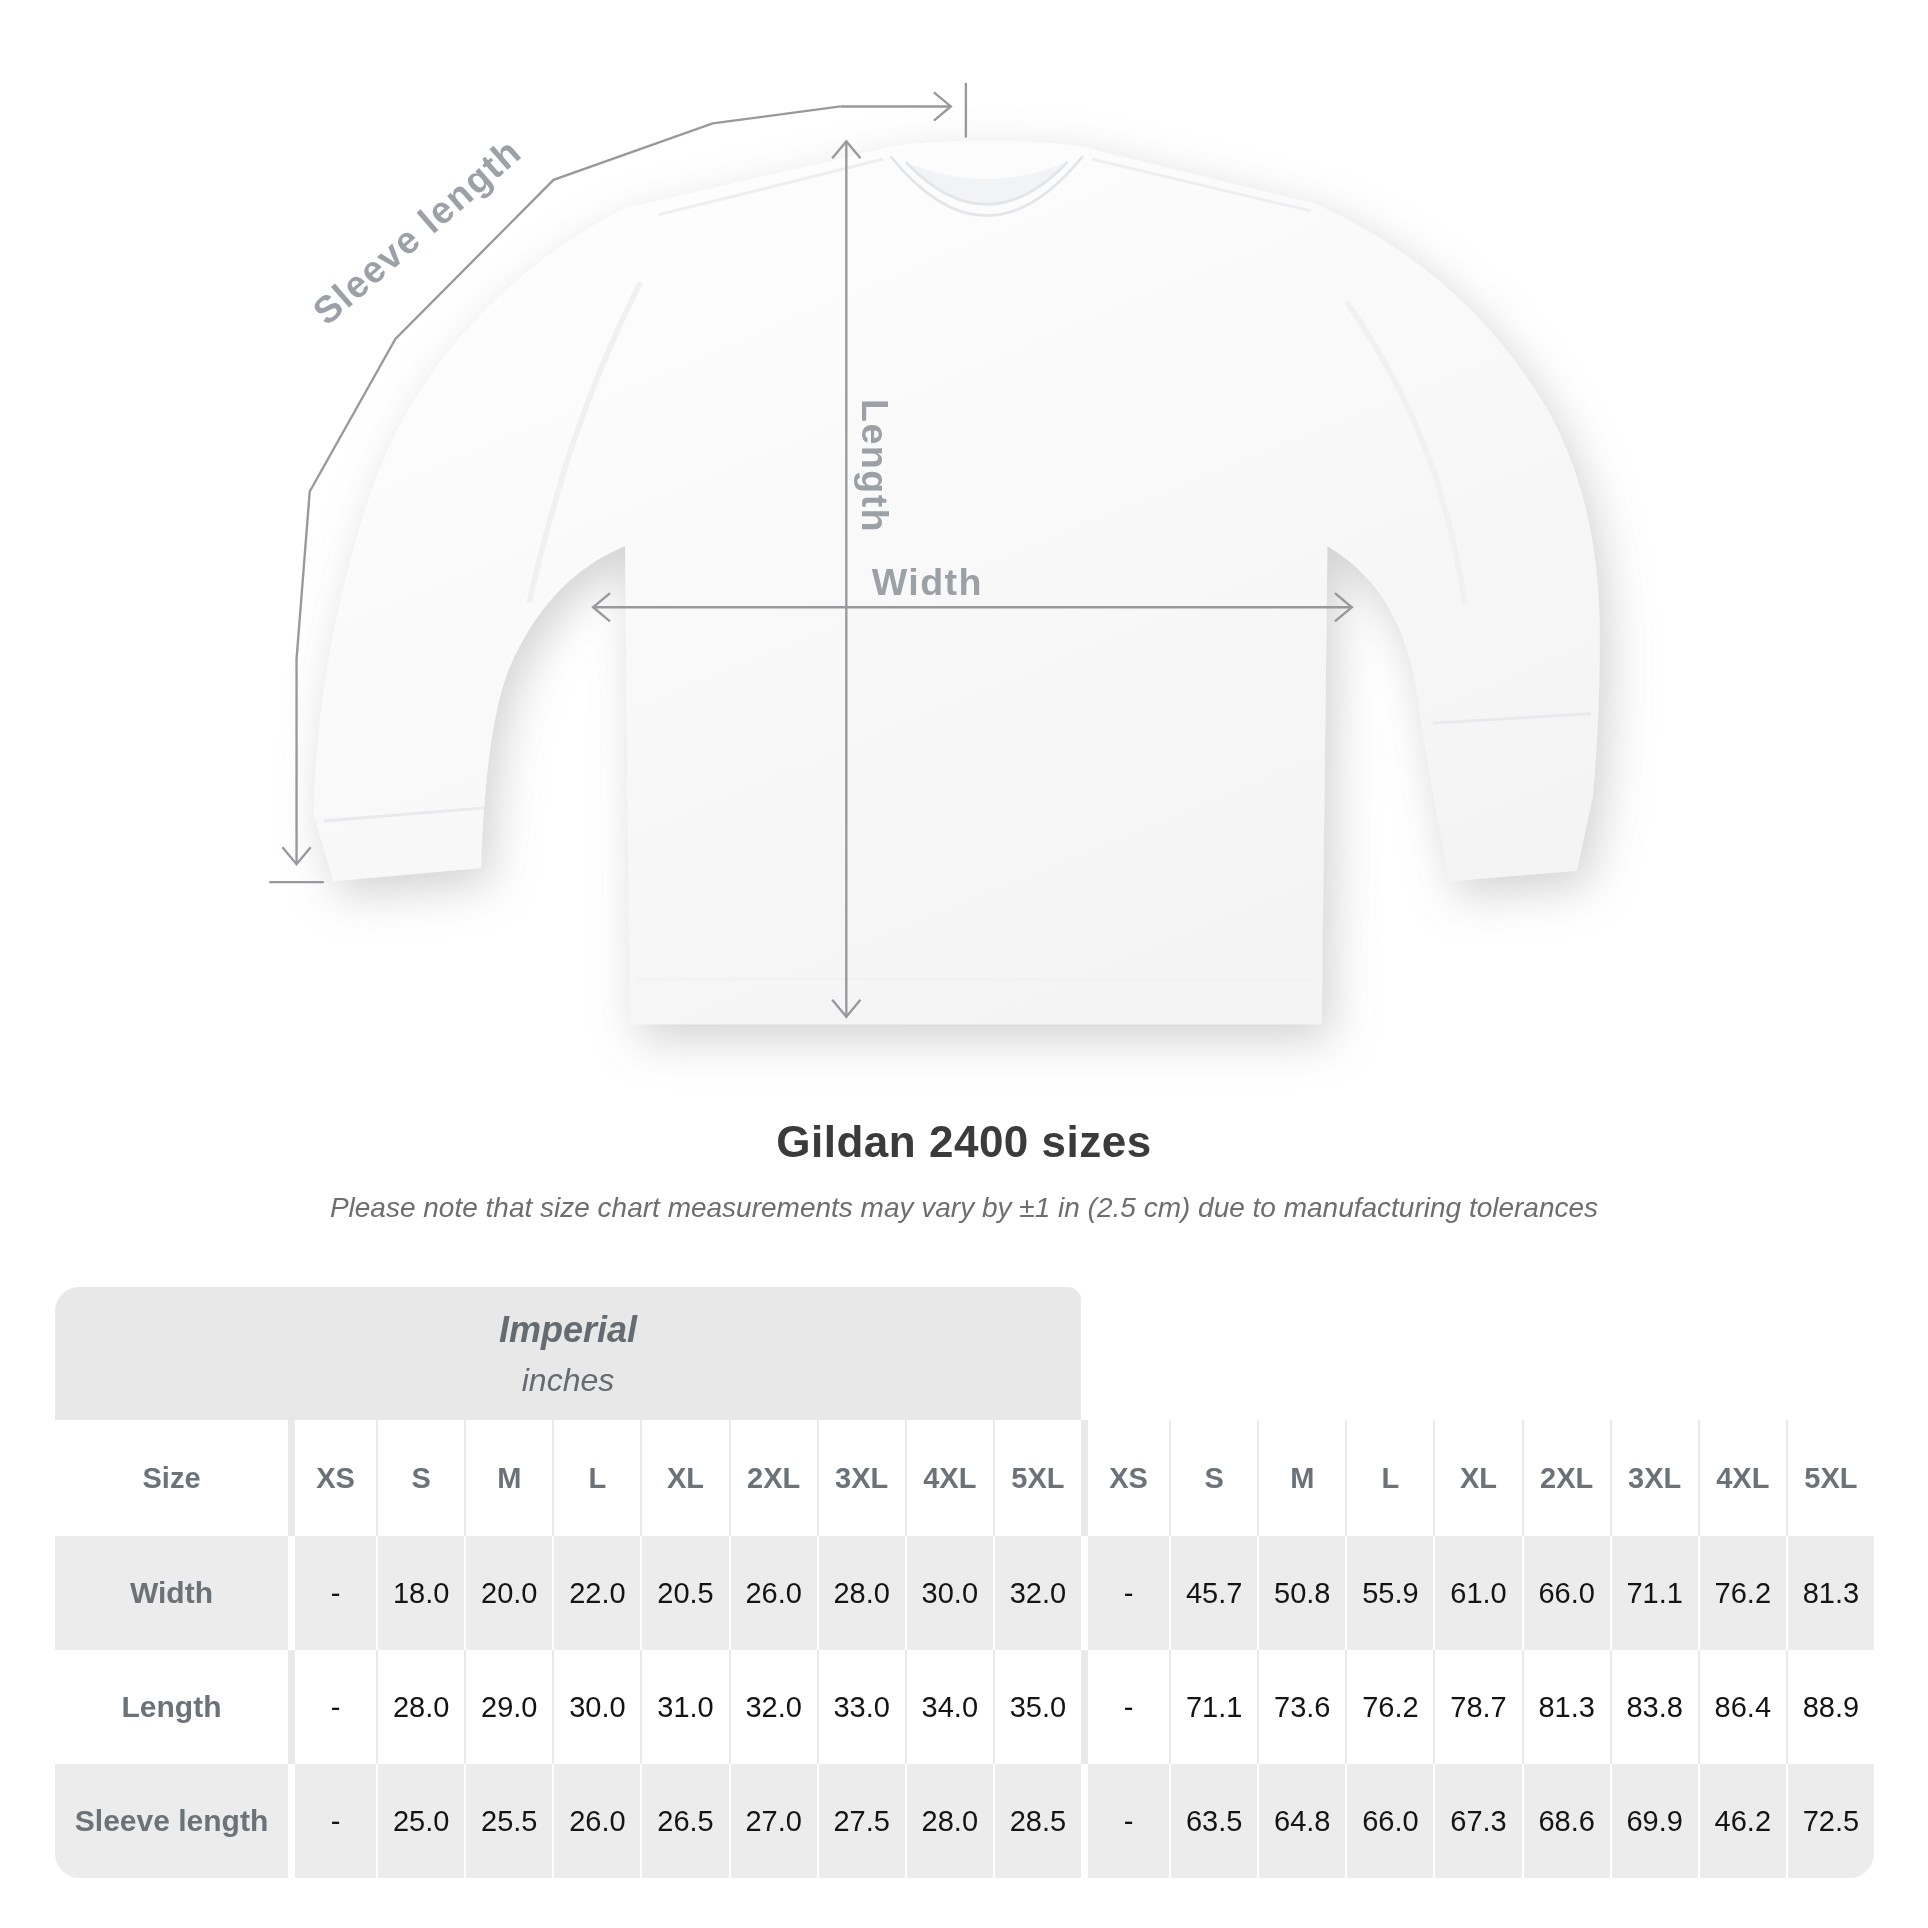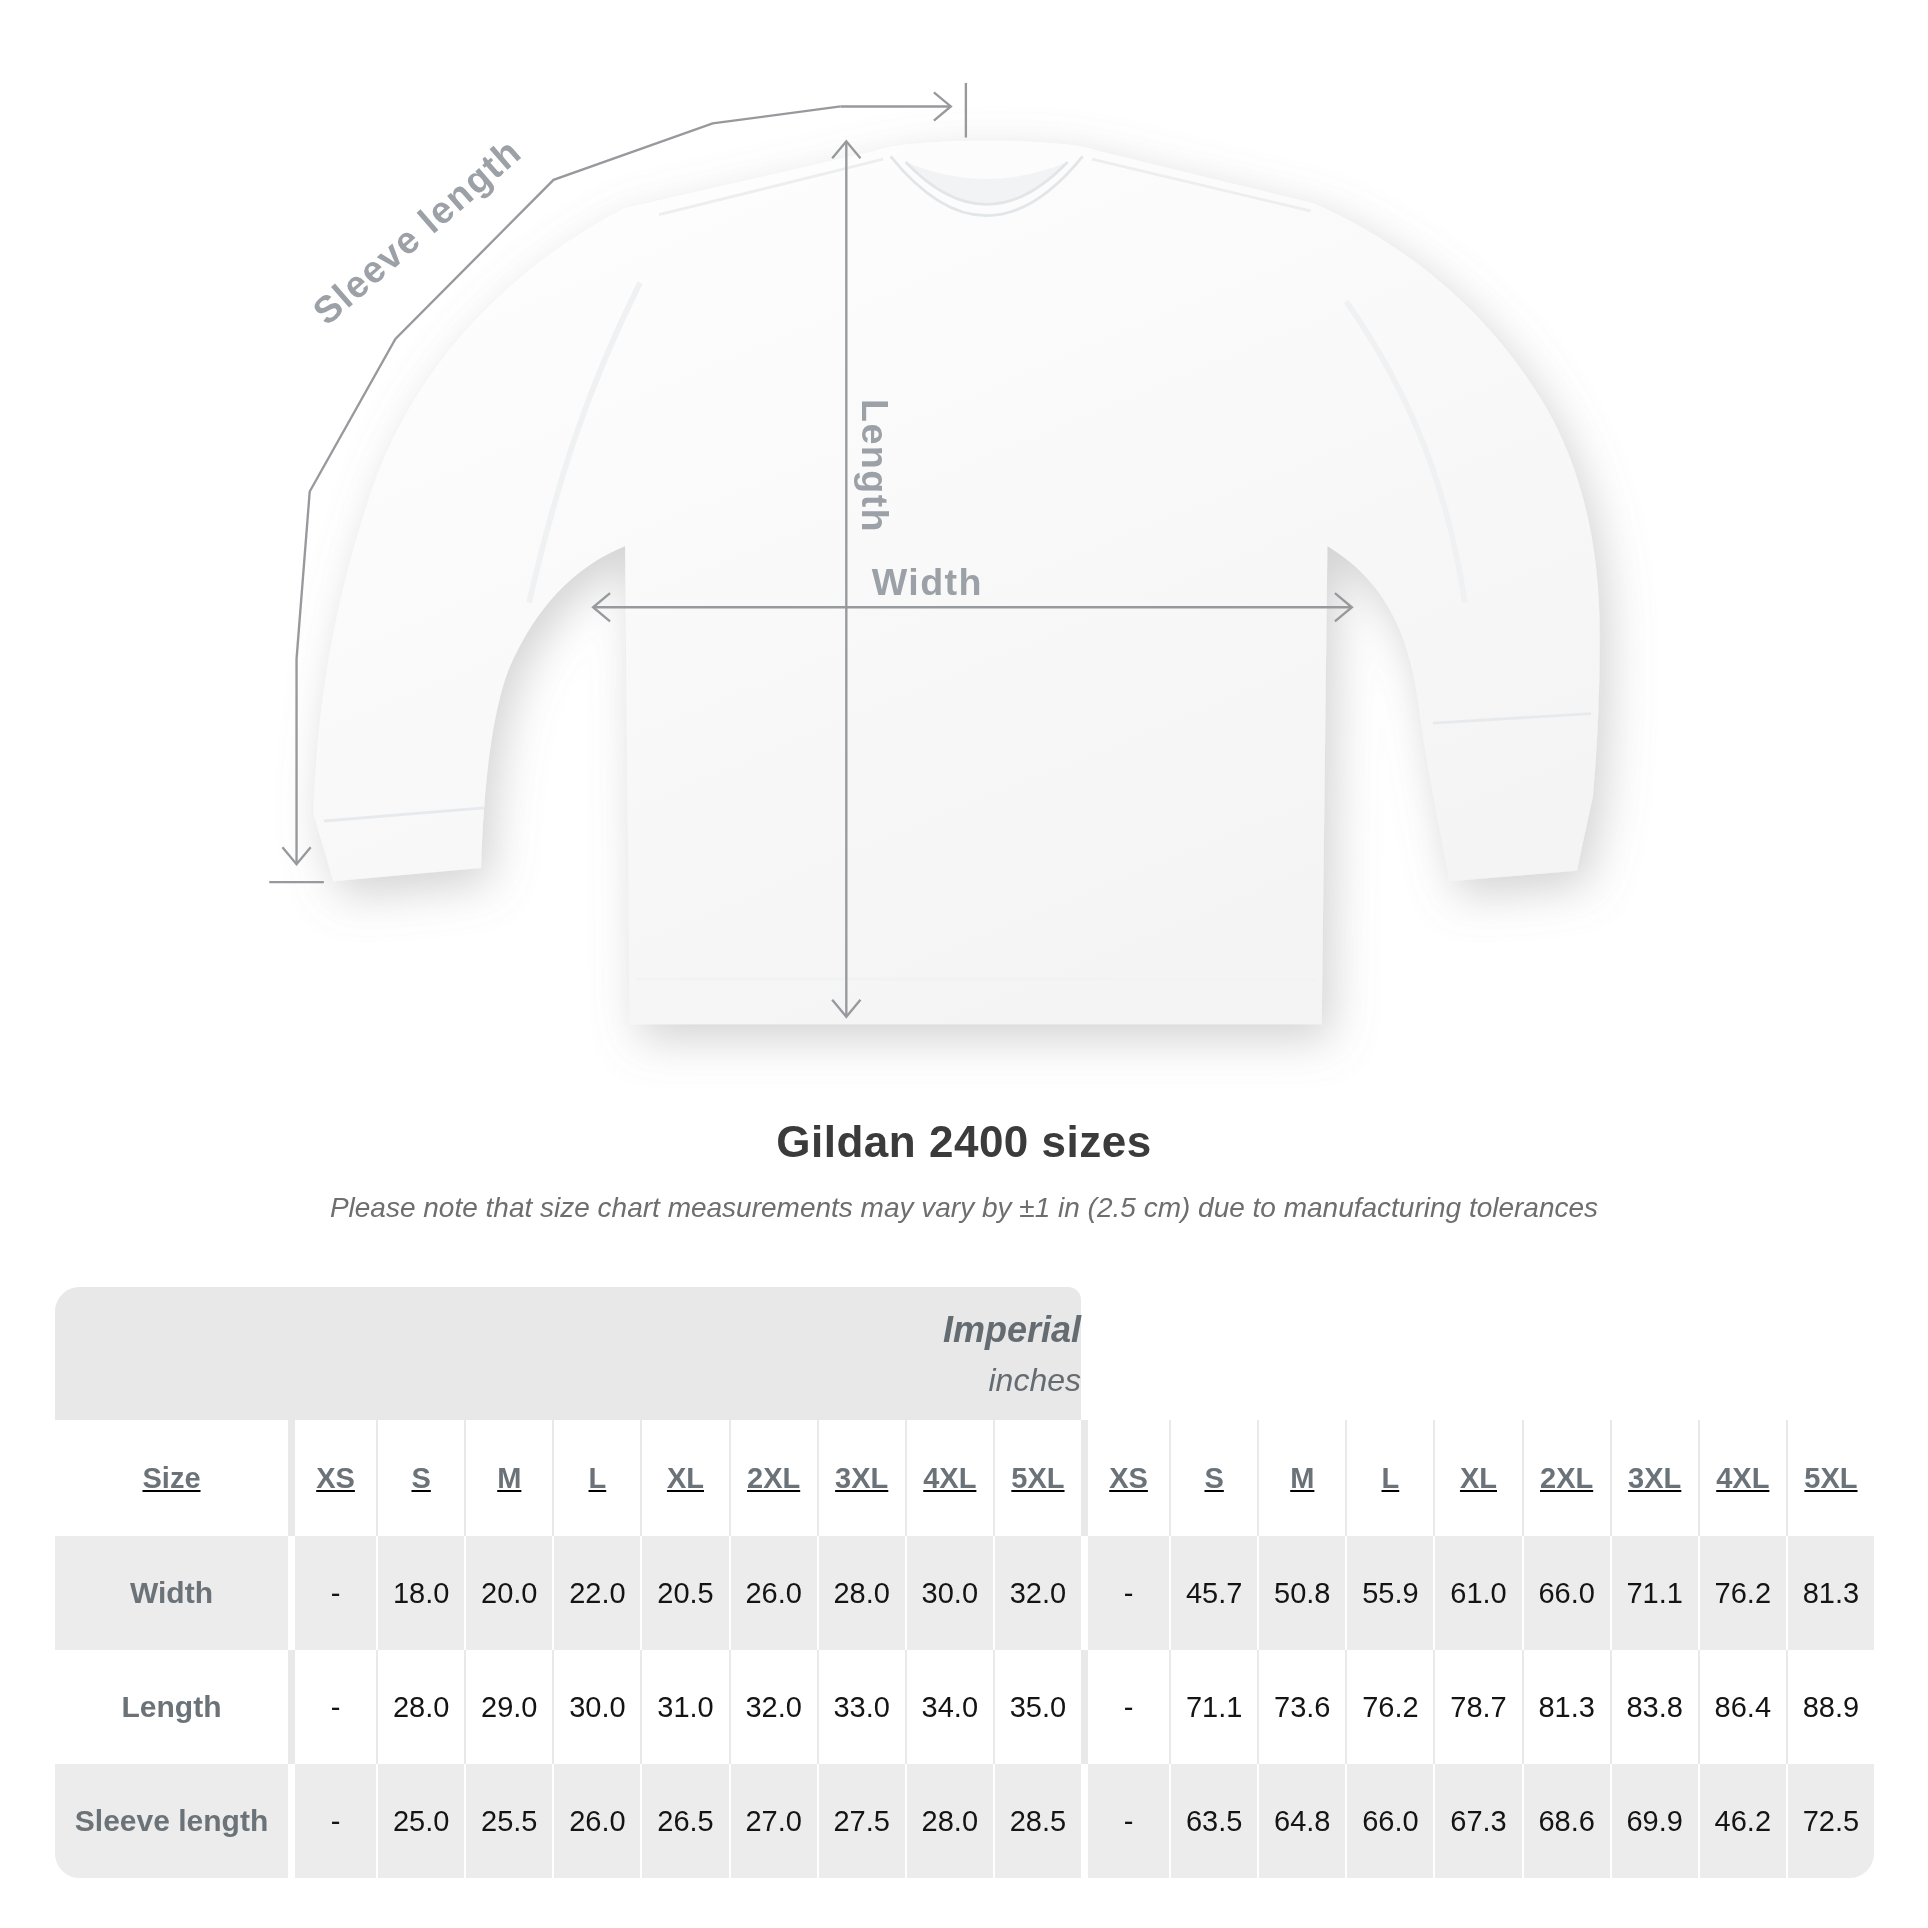--- a/index.html
+++ b/index.html
@@ -12,29 +12,29 @@
   
   .title{position:absolute;top:1117px;left:0;width:100%;text-align:center;
          font-size:44px;font-weight:700;color:#3b3b3b;letter-spacing:0.5px;}
   .subtitle{position:absolute;top:1192px;left:0;width:100%;text-align:center;
          font-size:28px;font-style:italic;color:#6e6e6e;}
 
   
   .size-table{position:absolute;top:1279px;left:55px;width:1819px;
               border-radius:24.5px;overflow:hidden;background:#fff;}
   .band{display:grid;grid-template-columns:233px repeat(18,1fr);height:141px;}
-  .band .half{display:flex;flex-direction:column;align-items:flex-end;justify-content:center;
+  .band .half{display:flex;flex-direction:column;align-items:center;justify-content:center;
               background:#e8e8e8;row-gap:11px;margin-top:8px;}
   .half--imperial{grid-column:1/11;border-radius:24.5px 13px 0 0;}
   .half--metric{grid-column:11/20;border-radius:13px 24.5px 0 0;border-left:7.5px solid #fff;}
   .band .t{font-size:36px;font-weight:700;font-style:italic;color:#646c72;}
   .band .u{font-size:32px;font-style:italic;color:#646c72;}
 
   .row{display:grid;grid-template-columns:233px repeat(18,1fr);}
-  .row--head{height:116px;text-decoration:underline;}
+  .row--head{height:116px;}
   .row--data{height:114px;}
   .c{display:flex;align-items:center;justify-content:center;
      font-size:29px;color:#141414;border-left:2.8px solid transparent;box-sizing:border-box;}
   .c:first-child{border-left:none;}
   .row .c:nth-child(2),.row .c:nth-child(11){border-left-width:7.5px;}
   .row--white .c + .c{border-left-color:#e9e9e9;}
   .row--gray .c{background:#ececec;}
   .row--gray .c + .c{border-left-color:#ffffff;}
   .c.lbl{font-weight:700;color:#6b7379;font-size:30px;}
   .row--head .c{font-weight:700;color:#6b7379;font-size:29px;}

